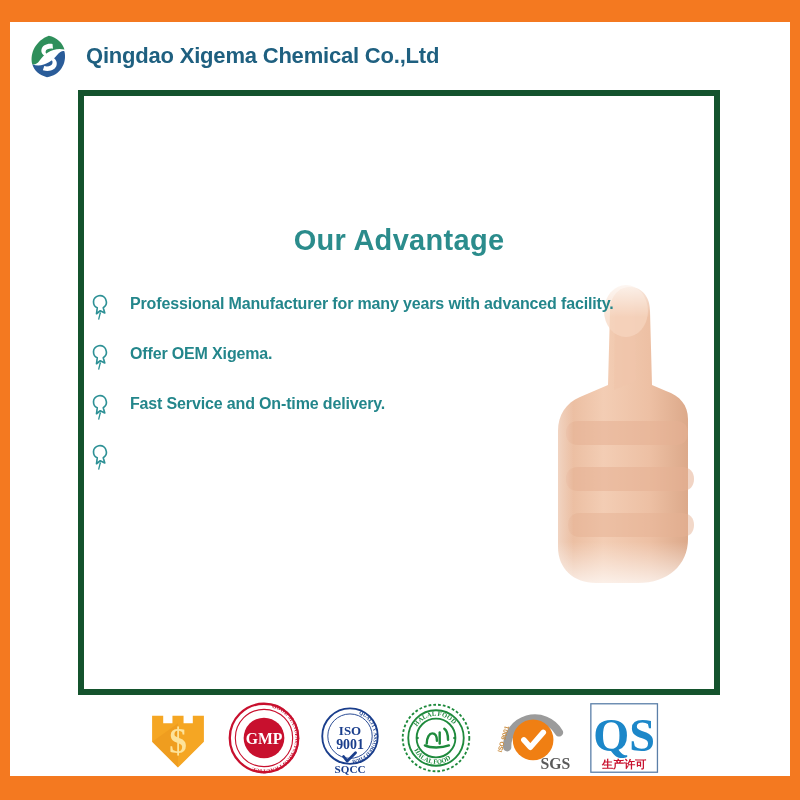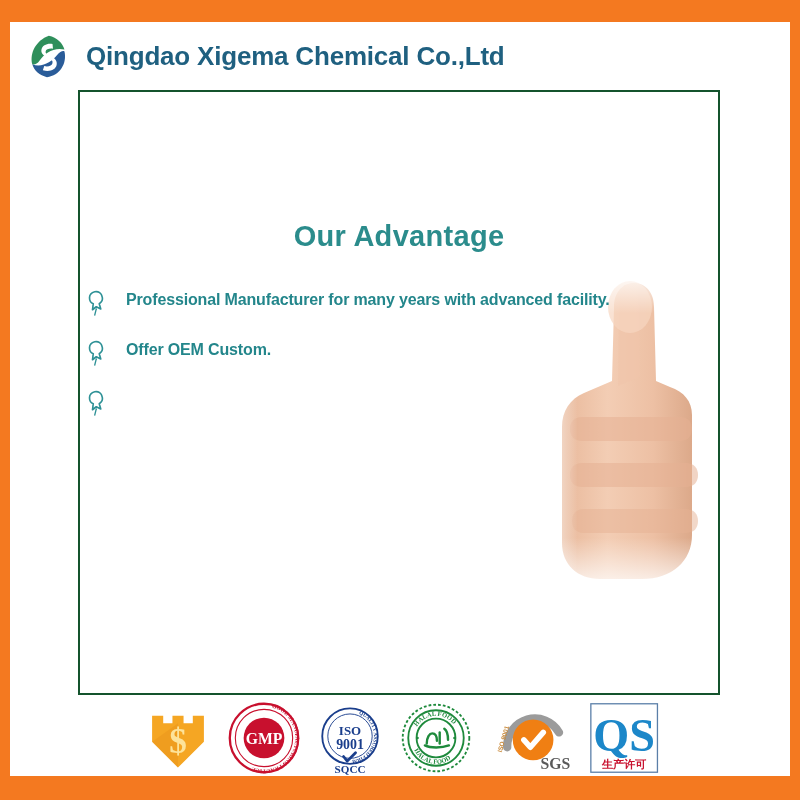--- a/index.html
+++ b/index.html
@@ -33,34 +33,34 @@
     left:10px; top:22px;
     width:780px; height:68px;
     background:#FFFFFF;
     display:flex;
     align-items:center;
     padding-left:14px;
   }
   #logo-mark { width:46px; height:46px; flex:none; }
   #company-title {
     margin-left:16px;
-    font-size:26px;
+    font-size:22px;
     font-weight:bold;
     color:#1F6080;
     letter-spacing:-0.2px;
     white-space:nowrap;
   }
 
   
   #panel {
     position:absolute;
     left:78px; top:90px;
     width:642px; height:605px;
     background:#FFFFFF;
-    border:2px solid #14532d;
+    border:6px solid #14532d;
     overflow:hidden;
   }
 
   
   #thumb-photo {
     position:absolute;
     right:0px; top:175px;
     width:180px; height:330px;
     pointer-events:none;
   }
@@ -171,21 +171,28 @@
           <path d="M9 2c5-1 9 2 10 7 1 4-1 7-4 9l2 7-6-3-5 4 1-8c-3-1-5-4-5-8 0-4 3-7 7-8z" fill="none" stroke="#2E9196" stroke-width="2.2" stroke-linejoin="round"></path>
           <path d="M11 25l-2 8" stroke="#2E9196" stroke-width="1.8" stroke-linecap="round"></path>
         </svg>
         <span class="bullet-text">Professional Manufacturer for many years with advanced facility.</span>
       </li>
       <li class="bullet-row">
         <svg class="pin-icon" viewBox="0 0 24 34">
           <path d="M9 2c5-1 9 2 10 7 1 4-1 7-4 9l2 7-6-3-5 4 1-8c-3-1-5-4-5-8 0-4 3-7 7-8z" fill="none" stroke="#2E9196" stroke-width="2.2" stroke-linejoin="round"></path>
           <path d="M11 25l-2 8" stroke="#2E9196" stroke-width="1.8" stroke-linecap="round"></path>
         </svg>
-        <span class="bullet-text">Offer OEM Custom.</span>
+        <span class="bullet-text">Offer OEM Xigema.</span>
+      </li>
+      <li class="bullet-row">
+        <svg class="pin-icon" viewBox="0 0 24 34">
+          <path d="M9 2c5-1 9 2 10 7 1 4-1 7-4 9l2 7-6-3-5 4 1-8c-3-1-5-4-5-8 0-4 3-7 7-8z" fill="none" stroke="#2E9196" stroke-width="2.2" stroke-linejoin="round"></path>
+          <path d="M11 25l-2 8" stroke="#2E9196" stroke-width="1.8" stroke-linecap="round"></path>
+        </svg>
+        <span class="bullet-text">Fast Service and On-time delivery.</span>
       </li>
       <li class="bullet-row">
         <svg class="pin-icon" viewBox="0 0 24 34">
           <path d="M9 2c5-1 9 2 10 7 1 4-1 7-4 9l2 7-6-3-5 4 1-8c-3-1-5-4-5-8 0-4 3-7 7-8z" fill="none" stroke="#2E9196" stroke-width="2.2" stroke-linejoin="round"></path>
           <path d="M11 25l-2 8" stroke="#2E9196" stroke-width="1.8" stroke-linecap="round"></path>
         </svg>
       </li>
     </ul>
   </div>
 

